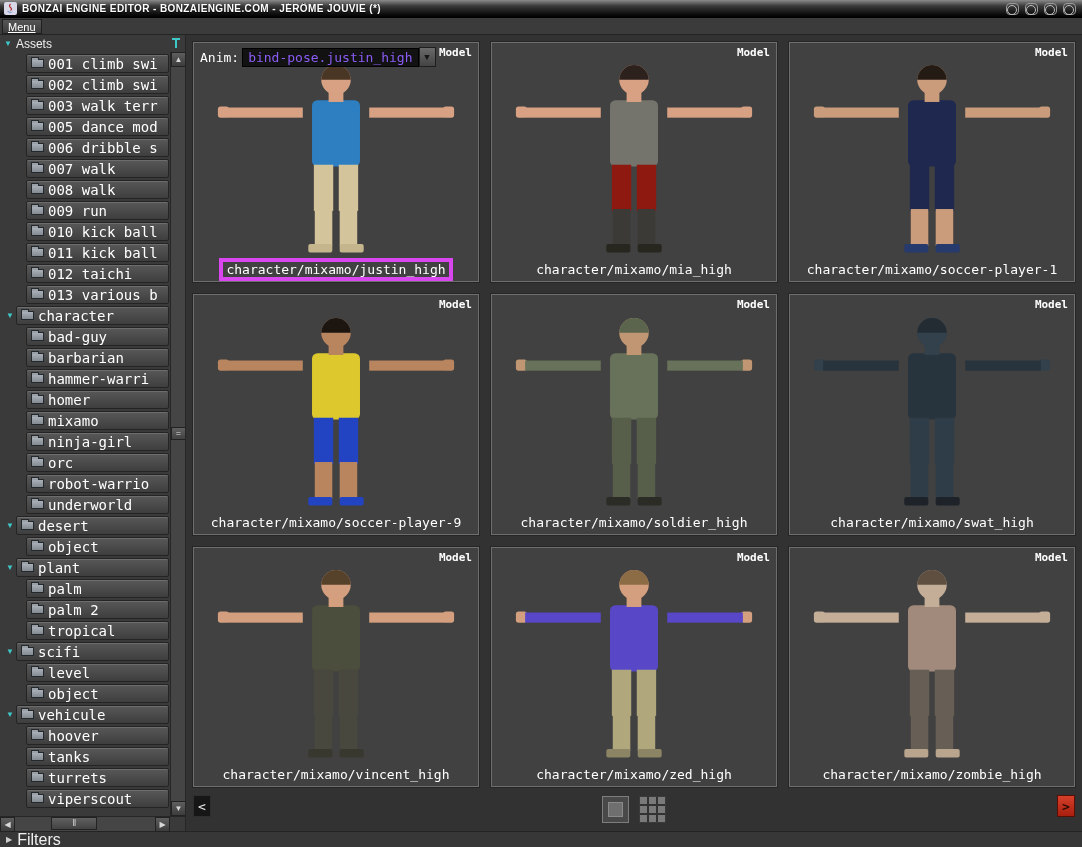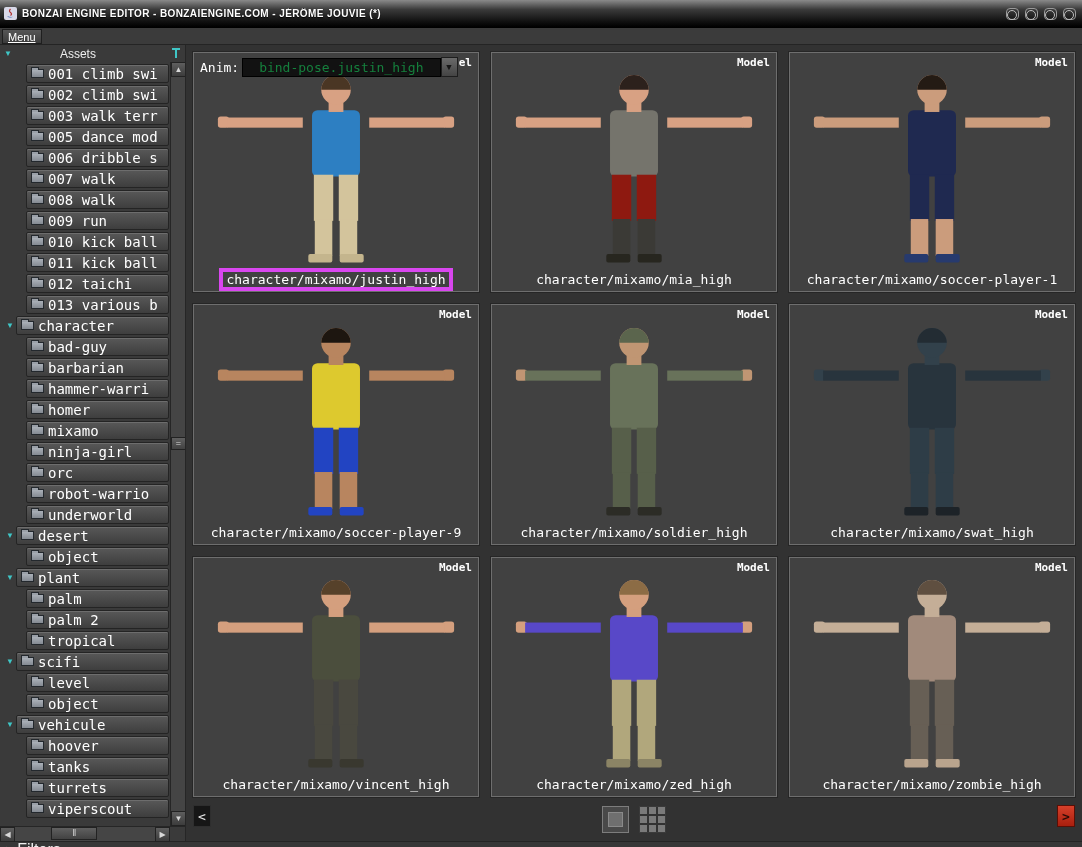--- a/index.html
+++ b/index.html
@@ -1,20 +1,20 @@
 <!DOCTYPE html>
 <html><head>
 <meta charset="utf-8">
 <style>
   * { margin:0; padding:0; box-sizing:border-box; }
   html,body { width:1082px; height:847px; overflow:hidden; background:#323232;
     font-family:"Liberation Sans", sans-serif; }
 
   
-  .titlebar { height:28px; display:flex; align-items:center; padding:0 4px; gap:5px;
+  .titlebar { height:18px; display:flex; align-items:center; padding:0 4px; gap:5px;
     background:linear-gradient(#8a8a8a, #3a3a3a 35%, #101010 80%, #000);
     border-bottom:1px solid #000; }
   .app-icon { width:13px; height:13px; flex:0 0 auto; }
   .titlebar-text { color:#fff; font-size:10px; font-weight:bold; letter-spacing:.4px;
     text-transform:uppercase; text-shadow:0 1px 1px #000; flex:1;
     white-space:nowrap; overflow:hidden; }
   .win-controls { display:flex; gap:6px; align-items:center; padding-right:2px; }
   .win-btn { width:13px; height:12px; border:1px solid #9a9a9a; border-radius:4px 4px 4px 4px;
     background:transparent; position:relative; cursor:pointer; }
   .win-btn::after { content:""; position:absolute; right:1px; top:1px; width:8px; height:8px;
@@ -28,21 +28,21 @@
   .menu-btn span { text-decoration:underline; }
 
   
   .app { display:flex; height:796px; }
   .sidebar { width:186px; background:#3a3a3a; border-right:1px solid #262626;
     display:flex; flex-direction:column; }
   .content { flex:1; display:flex; flex-direction:column; background:#323232; }
 
   
   .assets-header { height:17px; display:flex; align-items:center; gap:4px; padding:0 4px; }
-  .assets-header .hdr-label { color:#efefef; font-size:12px;margin-left:44px; }
+  .assets-header .hdr-label { color:#efefef; font-size:12px; }
   .chev-teal { color:#3fc6c6; font-size:8px; line-height:1; }
   .pin-icon { margin-left:auto; width:10px; height:11px; }
 
   .sidebar-body { flex:1; display:flex; overflow:hidden; }
   .tree { flex:1; display:flex; flex-direction:column; gap:2px; padding:2px 1px 2px 2px; overflow:hidden; }
   .tree-row { display:flex; align-items:center; height:19px; flex:0 0 auto; }
   .tree-row .tree-chevron { width:12px; color:#3fc6c6; font-size:8px; text-align:center; display:none; }
   .tree-row.expanded .tree-chevron { display:inline-block; }
   .tree-row.depth-0 { padding-left:2px; }
   .tree-row.depth-1 { padding-left:24px; }
@@ -86,21 +86,21 @@
     font-family:"DejaVu Sans Mono", monospace; }
   .caption { position:absolute; bottom:4px; left:0; right:0; text-align:center;
     color:#fff; font-size:13px; font-family:"DejaVu Sans Mono", monospace; }
   .card.selected .caption span { border:4px solid #d946ef; padding:0 3px; }
   .figure-wrap { position:absolute; inset:0; display:flex; justify-content:center;
     align-items:flex-end; padding-bottom:24px; }
 
   .anim-bar { position:absolute; top:4px; left:6px; z-index:3; display:flex; align-items:center;
     font-family:"DejaVu Sans Mono", monospace; font-size:13px; }
   .anim-label { color:#fff; margin-right:3px; }
-  .anim-value { background:#121212; color:#15803d; border:1px solid #000; padding:1px 16px;
+  .anim-value { background:#121212; color:#8b5cf6; border:1px solid #000; padding:1px 5px;
     min-width:168px; cursor:pointer; }
   .anim-drop-btn { width:17px; height:20px; background:linear-gradient(#6a6a6a,#444);
     border:1px solid #1e1e1e; display:flex; align-items:center; justify-content:center;
     color:#161616; font-size:9px; cursor:pointer; }
 
   
   .f-skin { fill:var(--skin); }
   .f-hair { fill:var(--hair); }
   .f-torso { fill:var(--torso); }
   .f-arms { fill:var(--arms); }

